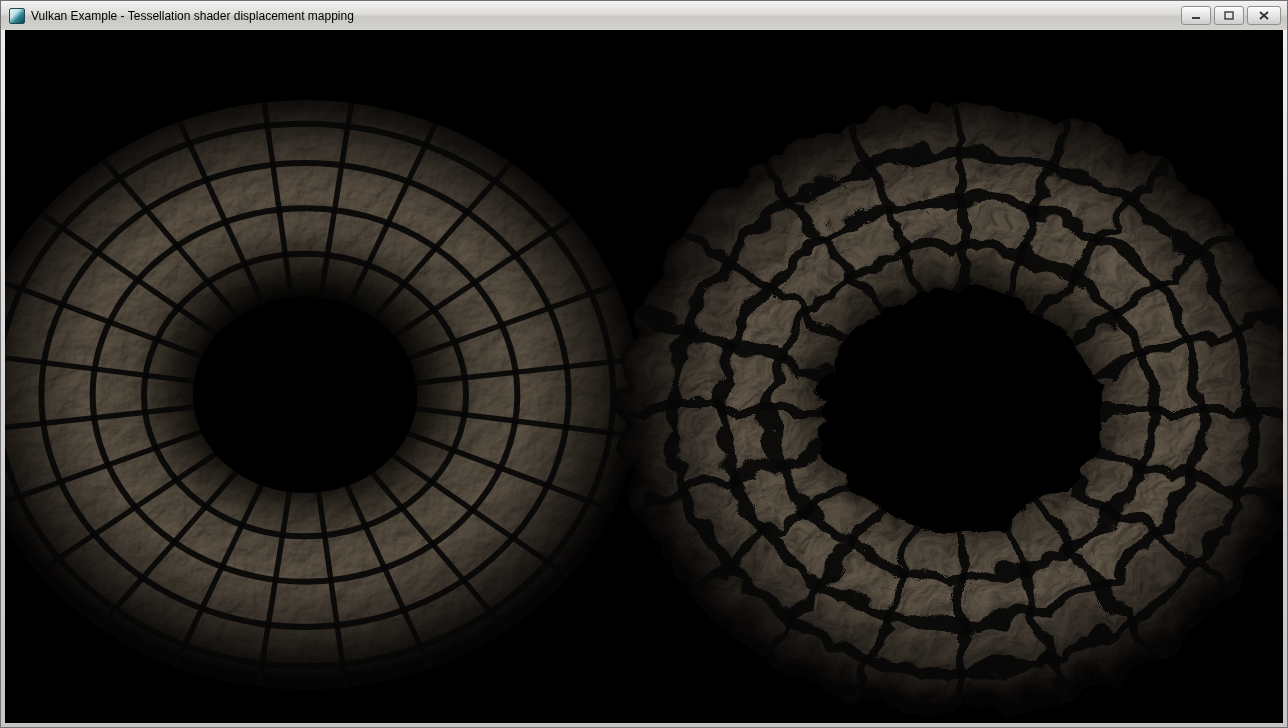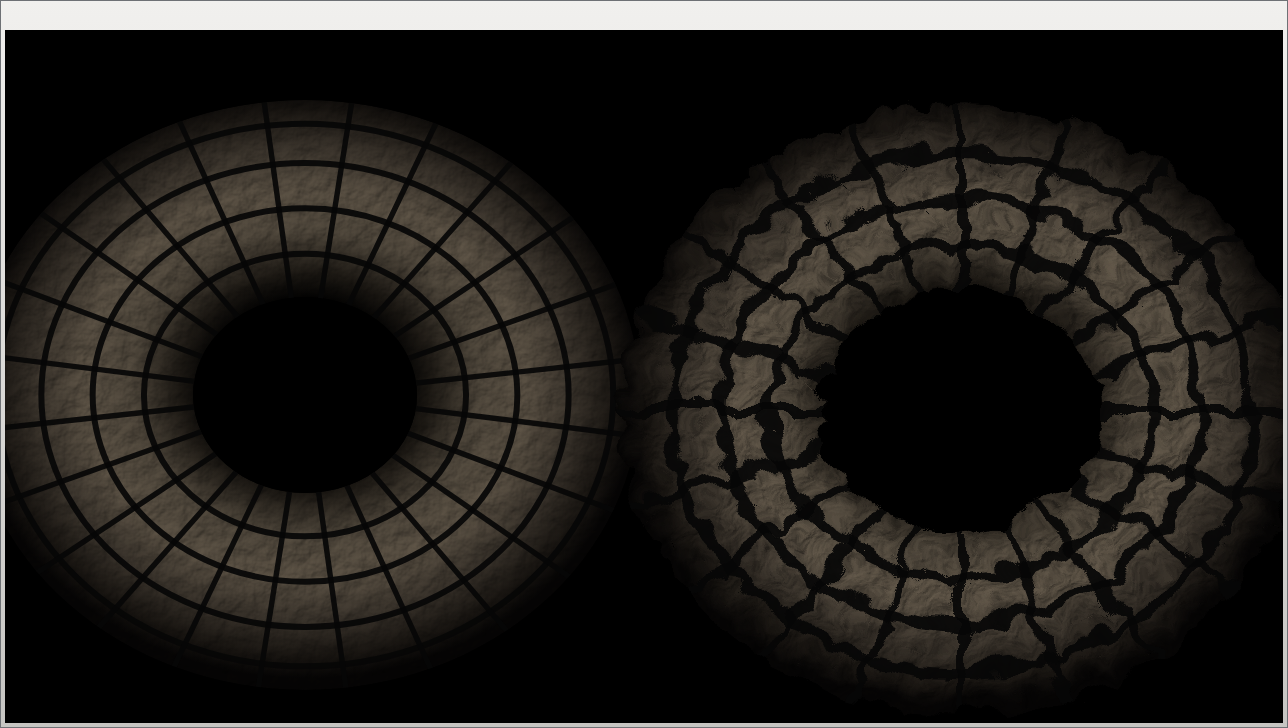--- a/index.html
+++ b/index.html
@@ -57,20 +57,41 @@
     left:4px;right:4px;top:29px;bottom:4px;
     background:var(--viewport-bg,#000000);
     overflow:hidden;
   }
   .viewport svg{display:block;}
 </style>
 </head>
 <body>
 
 <div class="window">
+  <div class="titlebar">
+    <span class="app-icon"></span>
+    <span class="title">Vulkan Example - Tessellation shader displacement mapping</span>
+    <div class="win-buttons">
+      <button class="win-btn" aria-label="Minimize">
+        <svg width="10" height="9" viewBox="0 0 10 9">
+          <rect x="1" y="6" width="8" height="2" fill="#3a3a3a"></rect>
+        </svg>
+      </button>
+      <button class="win-btn" aria-label="Maximize">
+        <svg width="10" height="9" viewBox="0 0 10 9">
+          <rect x="1" y="1" width="8" height="7" fill="none" stroke="#3a3a3a" stroke-width="1.4"></rect>
+        </svg>
+      </button>
+      <button class="win-btn close" aria-label="Close">
+        <svg width="10" height="9" viewBox="0 0 10 9">
+          <path d="M1 1 L9 8 M9 1 L1 8" stroke="#2e2e2e" stroke-width="1.7" fill="none"></path>
+        </svg>
+      </button>
+    </div>
+  </div>
 
   <div class="viewport">
     <svg id="scene-svg" width="1280" height="694" viewBox="0 0 1280 694">
       <defs>
         <radialGradient id="g-shade" cx="0.5" cy="0.48" r="0.5">
           <stop offset="0.28" stop-color="#000000"></stop>
           <stop offset="0.37" stop-color="#1c1915"></stop>
           <stop offset="0.52" stop-color="#544e45"></stop>
           <stop offset="0.66" stop-color="#5f584e"></stop>
           <stop offset="0.80" stop-color="#3d3832"></stop>

